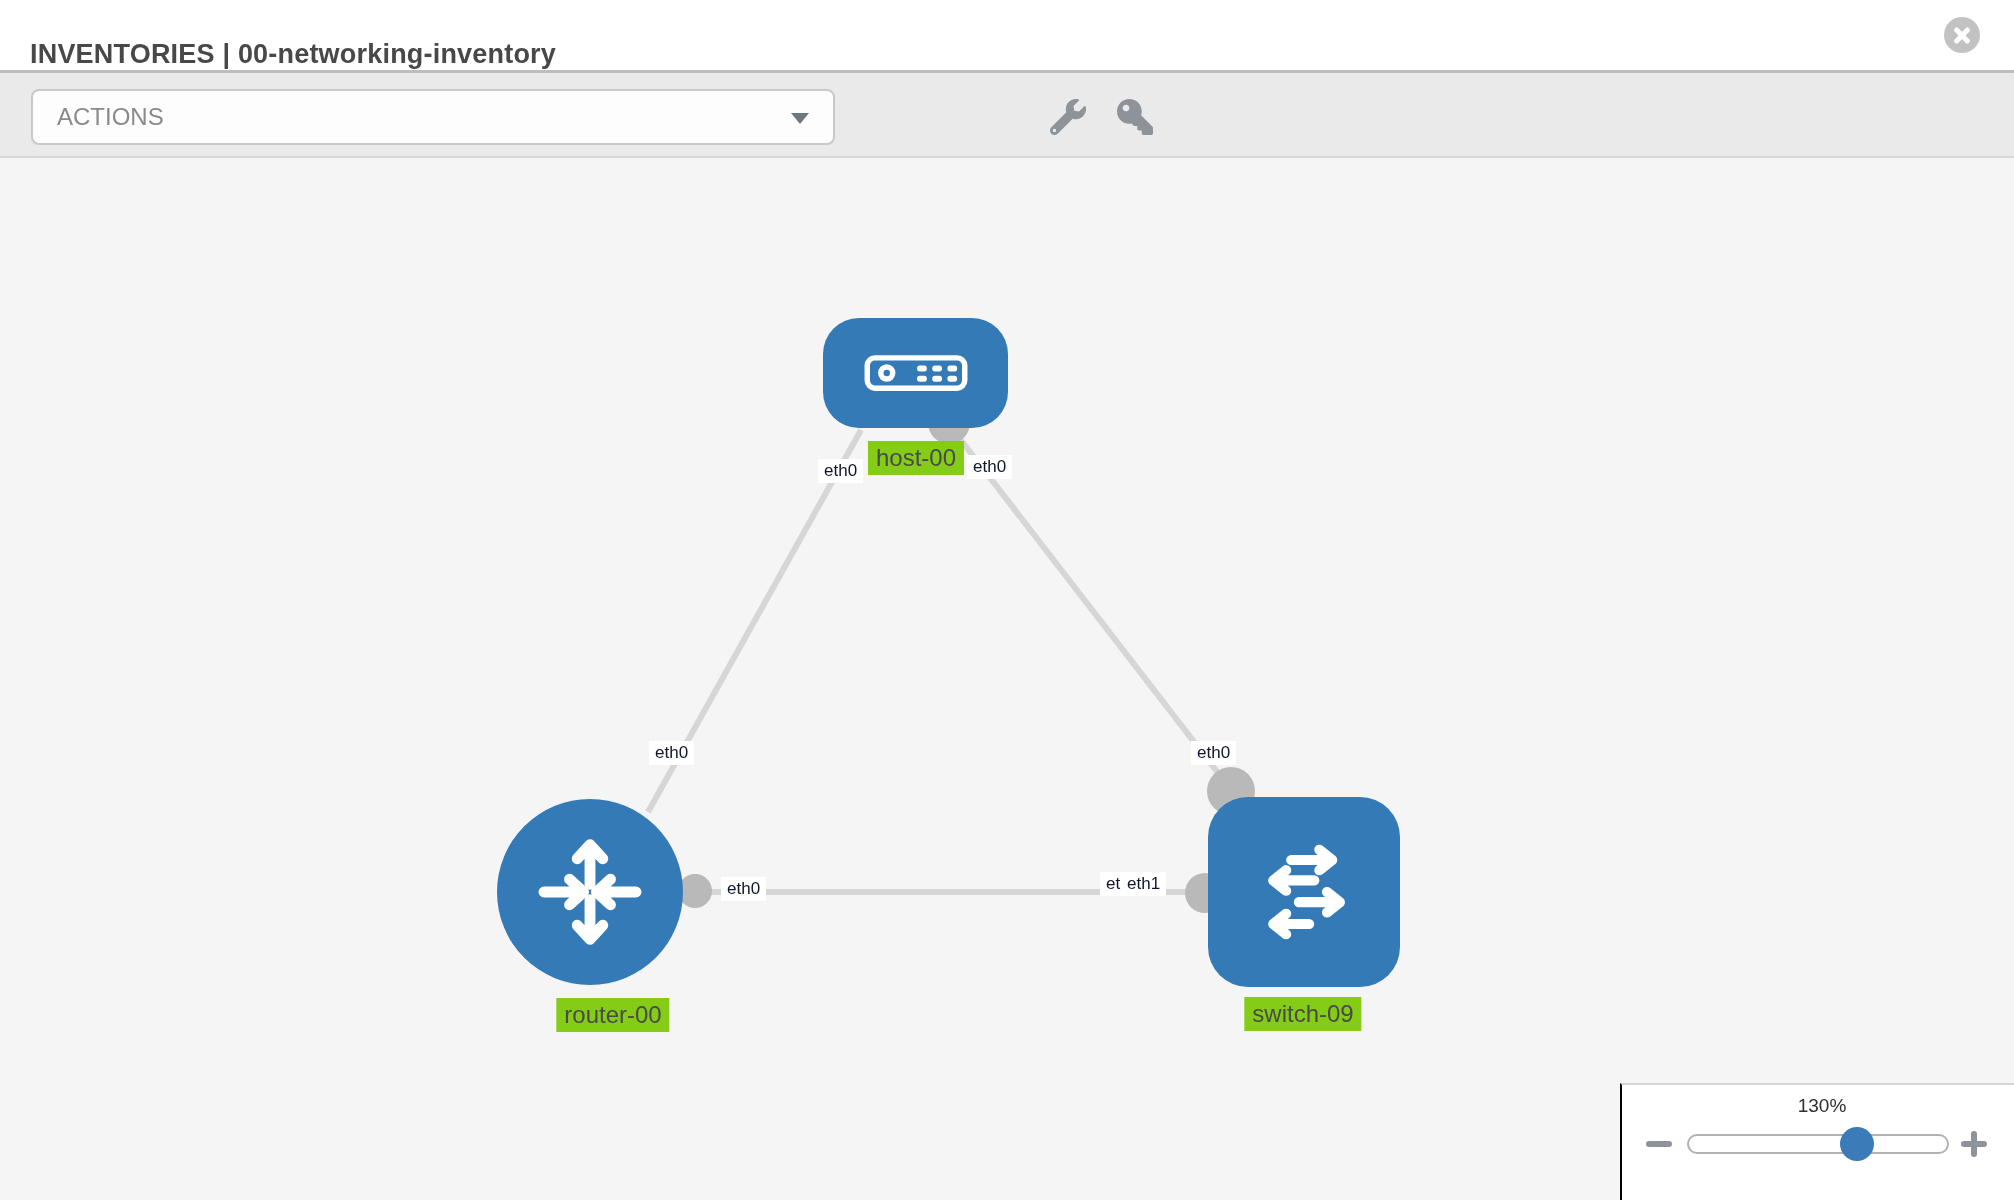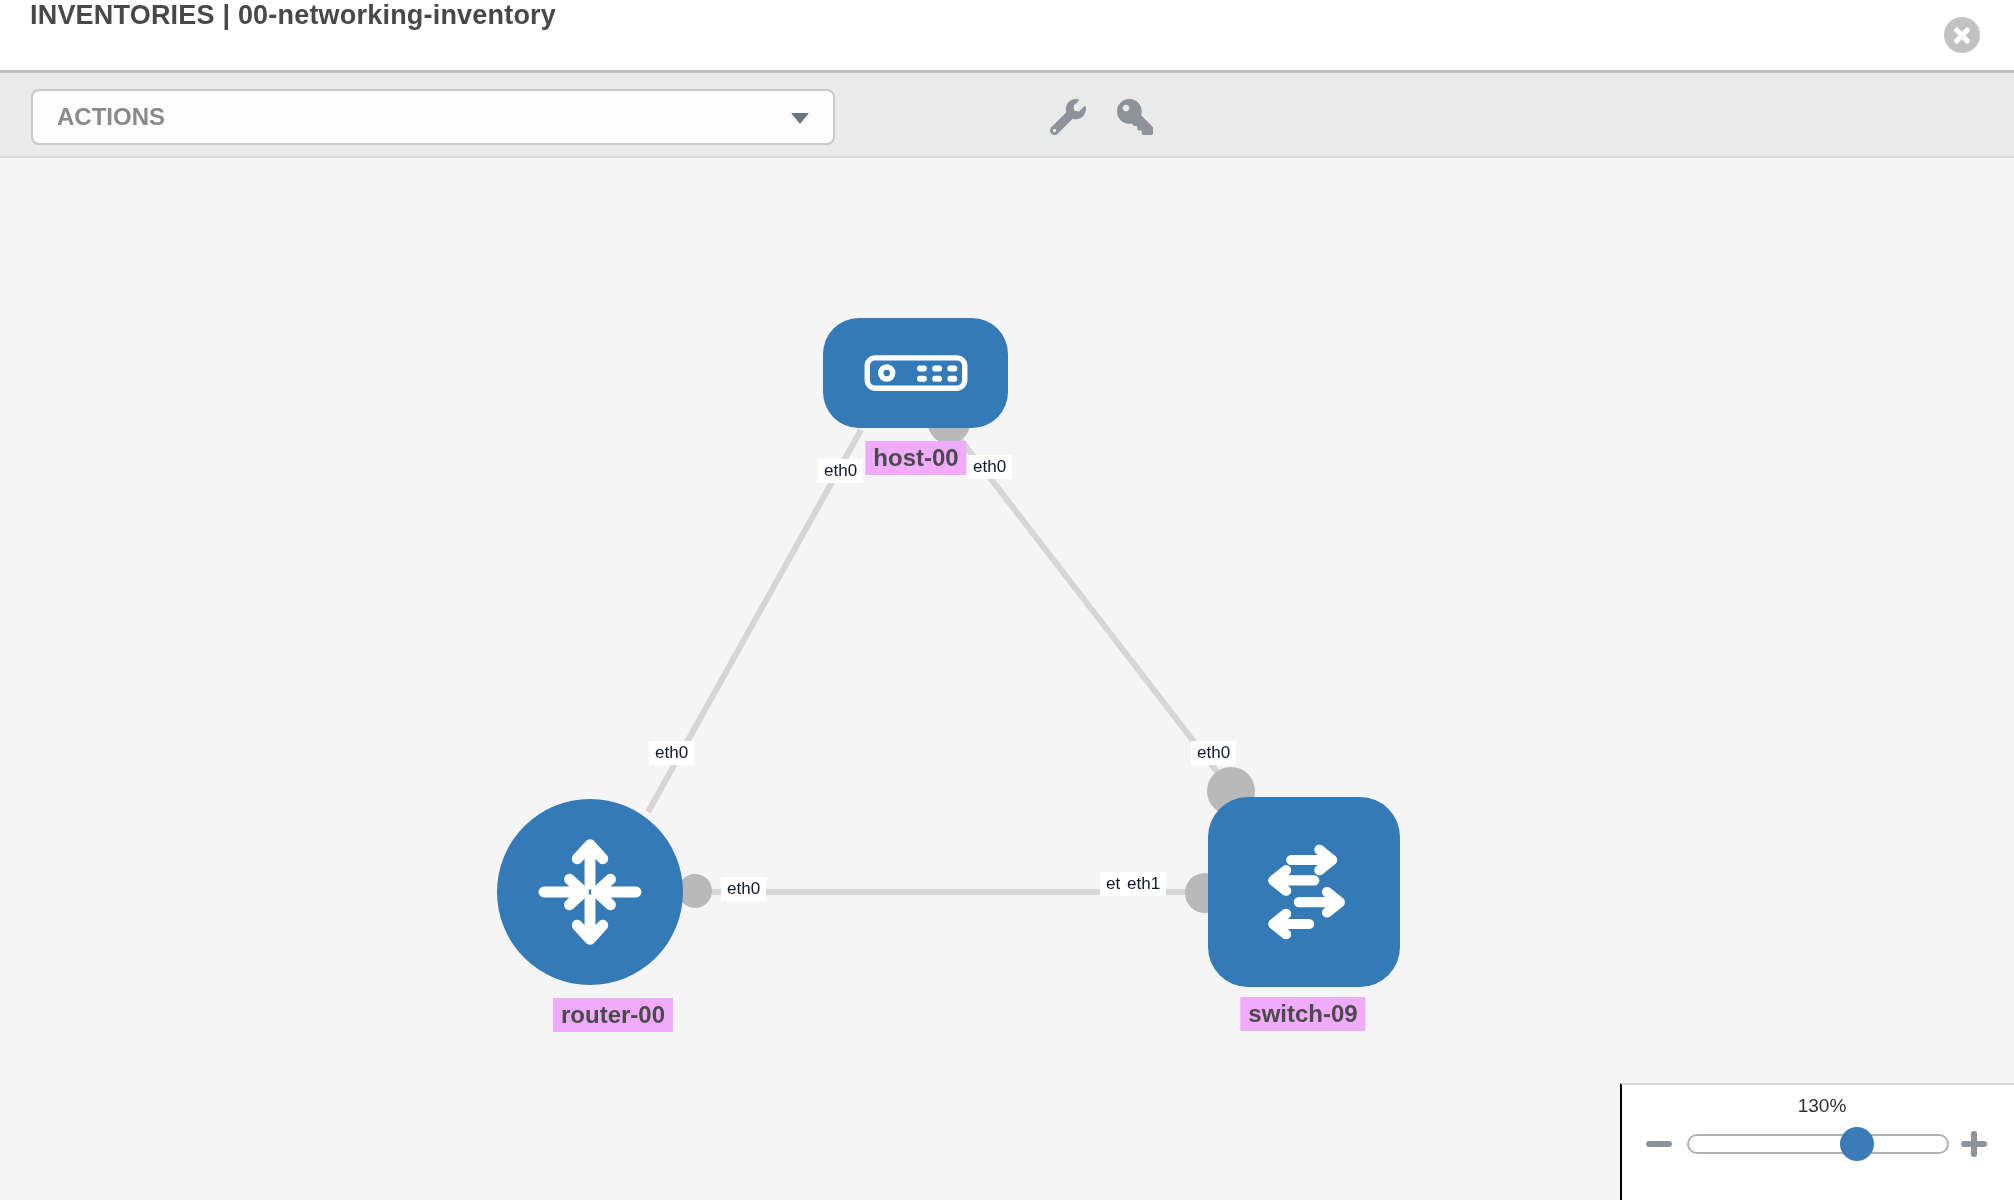--- a/index.html
+++ b/index.html
@@ -7,21 +7,21 @@
   body {
     font-family: "Liberation Sans", "DejaVu Sans", sans-serif;
     background: #ffffff;
     overflow: hidden;
   }
   #page { position: relative; width: 2014px; height: 1200px; background:#fff; }
 
   
   .titlebar {
     position: absolute; left:0; top:0; width:2014px; height:70px;
-    background:#ffffff; display:flex; align-items:flex-start;
+    background:#ffffff; display:flex; align-items:flex-end;
   }
   .page-title {
     margin-left:30px; font-size:27px; font-weight:bold; color:#484848;
     letter-spacing:0.2px;
   }
   .close-btn {
     position:absolute; left:1944px; top:17px; width:36px; height:36px;
     border-radius:50%; background:#c2c2c2; cursor:pointer;
   }
   .close-btn .bar {
@@ -34,21 +34,20 @@
   
   .toolbar {
     position:absolute; left:0; top:70px; width:2014px; height:88px;
     background:#eaeaea; border-top:3px solid #bdbdbd; border-bottom:2px solid #d8d8d8;
   }
   .select-box {
     position:absolute; height:56px; background:#fdfdfd;
     border:2px solid #c9c9c9; border-radius:8px;
     font-size:24px; color:#8a8a8a; line-height:52px; padding-left:24px;
     cursor:pointer;
-    font-weight:bold;
   }
   .select-box .caret {
     position:absolute; right:24px; top:22px; width:0; height:0;
     border-left:9px solid transparent; border-right:9px solid transparent;
     border-top:11px solid #6d7780;
   }
   #actions-box { left:31px; top:16px; width:804px; }
   #search-box  { left:1183px; top:16px; width:807px; }
   .tool-icon {
     position:absolute; top:26px; width:36px; height:36px; cursor:pointer;
@@ -73,22 +72,22 @@
   #node-host   { left:823px; top:318px; width:185px; height:110px; border-radius:36px; }
   #node-router { left:497px; top:799px; width:186px; height:186px; border-radius:50%; }
   #node-switch { left:1208px; top:797px; width:192px; height:190px; border-radius:40px; }
   #node-host svg   { width:104px; height:40px; }
   #node-router svg { width:128px; height:128px; }
   #node-switch svg { width:128px; height:128px; }
 
   
   .node-label {
     position:absolute; z-index:3; transform:translateX(-50%);
-    background:#f0abfc; color:#4a4a4a; font-size:24px; padding:3px 8px;
-    white-space:nowrap; cursor:default;font-weight:bold;
+    background:#84cc16; color:#4a4a4a; font-size:24px; padding:3px 8px;
+    white-space:nowrap; cursor:default;
   }
   #label-host   { left:916px;  top:441px; }
   #label-router { left:613px;  top:998px;text-align:center; }
   #label-switch { left:1303px; top:997px; }
   .if-label {
     position:absolute; z-index:3; background:#ffffff; color:#0f172a;
     font-size:17px; padding:2px 6px; white-space:nowrap; cursor:default;
   }
   #if-host-left    { left:818px;  top:459px; }
   #if-host-right   { left:967px;  top:455px; }

